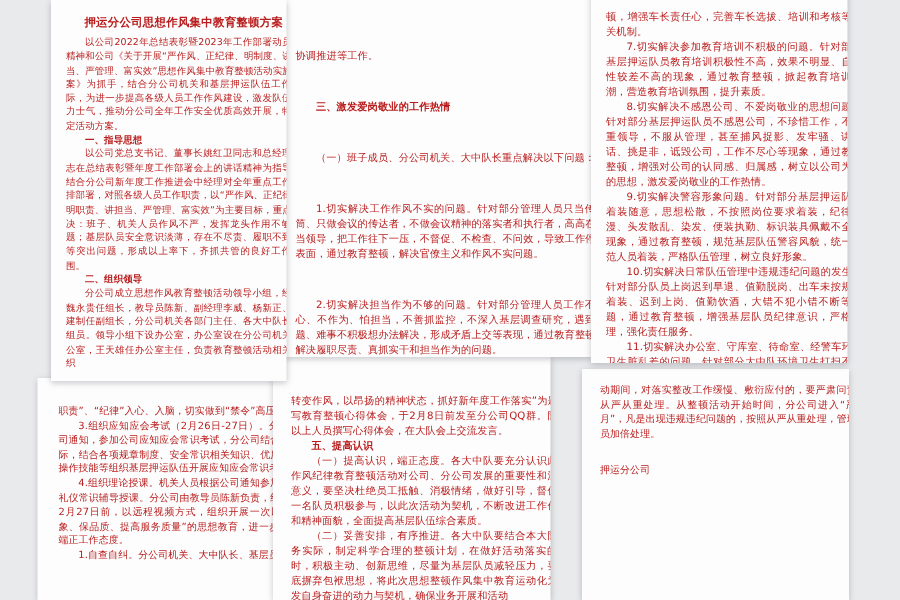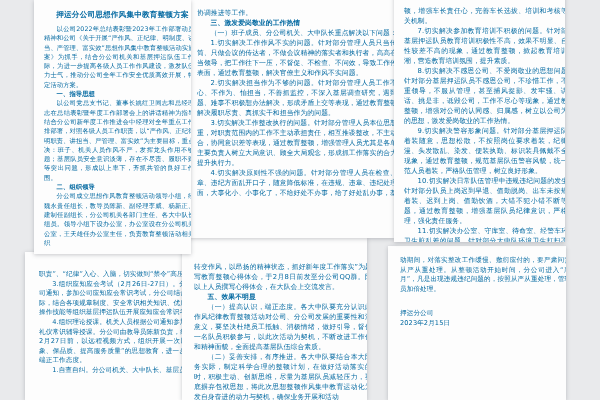--- a/index.html
+++ b/index.html
@@ -4,37 +4,37 @@
 <style>
   html, body { margin:0; padding:0; width:600px; height:400px; overflow:hidden; }
   body { font-family:"DejaVu Sans", sans-serif; background:#e9eaec; position:relative; }
   .stage { position:absolute; left:0; top:0; width:600px; height:400px; background:#e9eaec; }
   .corner {
     position:absolute; left:66px; top:-16px; width:128px; height:28px;
     background:#f4f5f6; transform:rotate(-4.5deg);
     box-shadow:0 1px 3px rgba(60,65,75,.25); z-index:1;
   }
   .page {
-    position:absolute; background:#fdfdfd; color:#0369a1;
+    position:absolute; background:#fdfdfd; color:#b91c1c;
     box-shadow:0 1px 4px rgba(60,65,75,.28); overflow:hidden;
   }
   .page .inner { width:100%; height:100%; }
   .page p { text-indent:2em; text-align:justify; letter-spacing:.1px; margin:0; }
   .page-a { left:34px; top:0;    width:157px; height:254px; z-index:5; }
   .page-b { left:25px; top:252px; width:195px; height:148px; z-index:2; }
   .page-c { left:187px; top:-8px; width:207px; height:246px; z-index:4; }
   .page-d { left:182px; top:238px; width:185px; height:162px; z-index:2; }
   .page-e { left:394px; top:-6px; width:171px; height:248px; z-index:4; }
   .page-f { left:388px; top:246px; width:178px; height:154px; z-index:2; }
   .page-a .inner { padding:9px 10px 4px 10px; }
   .page-a p { font-size:6.3px; line-height:9.3px; }
   .page-b .inner { padding:18px 13px 0 14px; }
   .page-b p { font-size:6.6px; line-height:9.6px; }
   .page-c .inner { padding:16px 10px 0 10px; }
-  .page-c p { font-size:6.8px; line-height:10px; }
+  .page-c p { font-size:6.8px; line-height:10px;margin-top:24px; }
   .page-d .inner { padding:24px 10px 0 12px; }
   .page-d p { font-size:6.8px; line-height:10px; }
   .page-e .inner { padding:12px 10px 0 10px; }
   .page-e p { font-size:6.8px; line-height:10px; }
   .page-f .inner { padding:10px 12px 0 12px; }
   .page-f p { font-size:6.6px; line-height:9.6px; }
   .page .inner p.title {
     text-indent:0; text-align:center; font-weight:bold;
     font-size:7.6px; line-height:12px; margin-bottom:3px; letter-spacing:.2px;
   }
@@ -77,37 +77,36 @@
         <p class="indent">1.切实解决工作作风不实的问题。针对部分管理人员只当传话筒、只做会议的传达者，不做会议精神的落实者和执行者，高高在上当领导，把工作往下一压，不督促、不检查、不问效，导致工作停留表面，通过教育整顿，解决官僚主义和作风不实问题。</p>
         <p class="indent">2.切实解决担当作为不够的问题。针对部分管理人员工作不尽心、不作为、怕担当，不善抓监控，不深入基层调查研究，遇到问题、难事不积极想办法解决，形成矛盾上交等表现，通过教育整顿，解决履职尽责、真抓实干和担当作为的问题。</p>
         <p class="indent">3.切实解决工作整改执行的问题。针对部分管理人员本位思想严重，对职责范围内的工作不主动承担责任，相互推诿整改，不主动配合，协同意识差等表现，通过教育整顿，增强管理人员尤其是各单位主要负责人树立大局意识、顾全大局观念，形成抓工作落实的合力，提升执行力。</p>
         <p class="indent">4.切实解决原则性不强的问题。针对部分管理人员在检查、违章、违纪方面乱开口子，随意降低标准，在违规、违章、违纪处理方面，大事化小、小事化了，不给好处不办事，给了好处乱办事，基层</p>
       </div>
   </div>
 
   <div class="page page-d">
     <div class="inner">
         <p class="cont">转变作风，以昂扬的精神状态，抓好新年度工作落实”为题撰写教育整顿心得体会，于2月8日前发至分公司QQ群。队长以上人员撰写心得体会，在大队会上交流发言。</p>
-        <p class="heading">五、效果不明显</p>
+        <p class="heading">五、提高认识</p>
         <p class="indent">（一）提高认识，端正态度。各大中队要充分认识此次作风纪律教育整顿活动对公司、分公司发展的重要性和深远意义，要坚决杜绝员工抵触、消极情绪，做好引导，督促每一名队员积极参与，以此次活动为契机，不断改进工作作风和精神面貌，全面提高基层队伍综合素质。</p>
         <p class="indent">（二）妥善安排，有序推进。各大中队要结合本大队业务实际，制定科学合理的整顿计划，在做好活动落实的同时，积极主动、创新思维，尽量为基层队员减轻压力，要彻底摒弃包袱思想，将此次思想整顿作风集中教育运动化为激发自身奋进的动力与契机，确保业务开展和活动</p>
       </div>
   </div>
 
   <div class="page page-e">
     <div class="inner">
         <p class="cont">顿，增强车长责任心，完善车长选拔、培训和考核等相关机制。</p>
         <p class="indent">7.切实解决参加教育培训不积极的问题。针对部分基层押运队员教育培训积极性不高，效果不明显、自觉性较差不高的现象，通过教育整顿，掀起教育培训热潮，营造教育培训氛围，提升素质。</p>
         <p class="indent">8.切实解决不感恩公司、不爱岗敬业的思想问题。针对部分基层押运队员不感恩公司，不珍惜工作，不尊重领导，不服从管理，甚至捕风捉影、发牢骚、讲怪话、挑是非，诋毁公司，工作不尽心等现象，通过教育整顿，增强对公司的认同感、归属感，树立以公司为家的思想，激发爱岗敬业的工作热情。</p>
         <p class="indent">9.切实解决警容形象问题。针对部分基层押运队员着装随意，思想松散，不按照岗位要求着装，纪律散漫、头发散乱、染发、便装执勤、标识装具佩戴不全等现象，通过教育整顿，规范基层队伍警容风貌，统一规范人员着装，严格队伍管理，树立良好形象。</p>
         <p class="indent">10.切实解决日常队伍管理中违规违纪问题的发生。针对部分队员上岗迟到早退、值勤脱岗、出车未按规定着装、迟到上岗、值勤饮酒，大错不犯小错不断等问题，通过教育整顿，增强基层队员纪律意识，严格管理，强化责任服务。</p>
         <p class="indent">11.切实解决办公室、守库室、待命室、经警车环境卫生脏乱差的问题。针对部分大中队环境卫生打扫不彻底，物品摆放不整齐，环境卫生差等现象，通过教育整顿，养</p>
       </div>
   </div>
 
   <div class="page page-f">
     <div class="inner">
         <p class="cont">动期间，对落实整改工作缓慢、敷衍应付的，要严肃问责、从严从重处理。从整顿活动开始时间，分公司进入“严管月”，凡是出现违规违纪问题的，按照从严从重处理，管理人员加倍处理。</p>
         <p class="sign sign-first">押运分公司</p>
-        <p class="sign">2023年2月15日</p>
       </div>
   </div>
 </div>
 
 </body></html>

